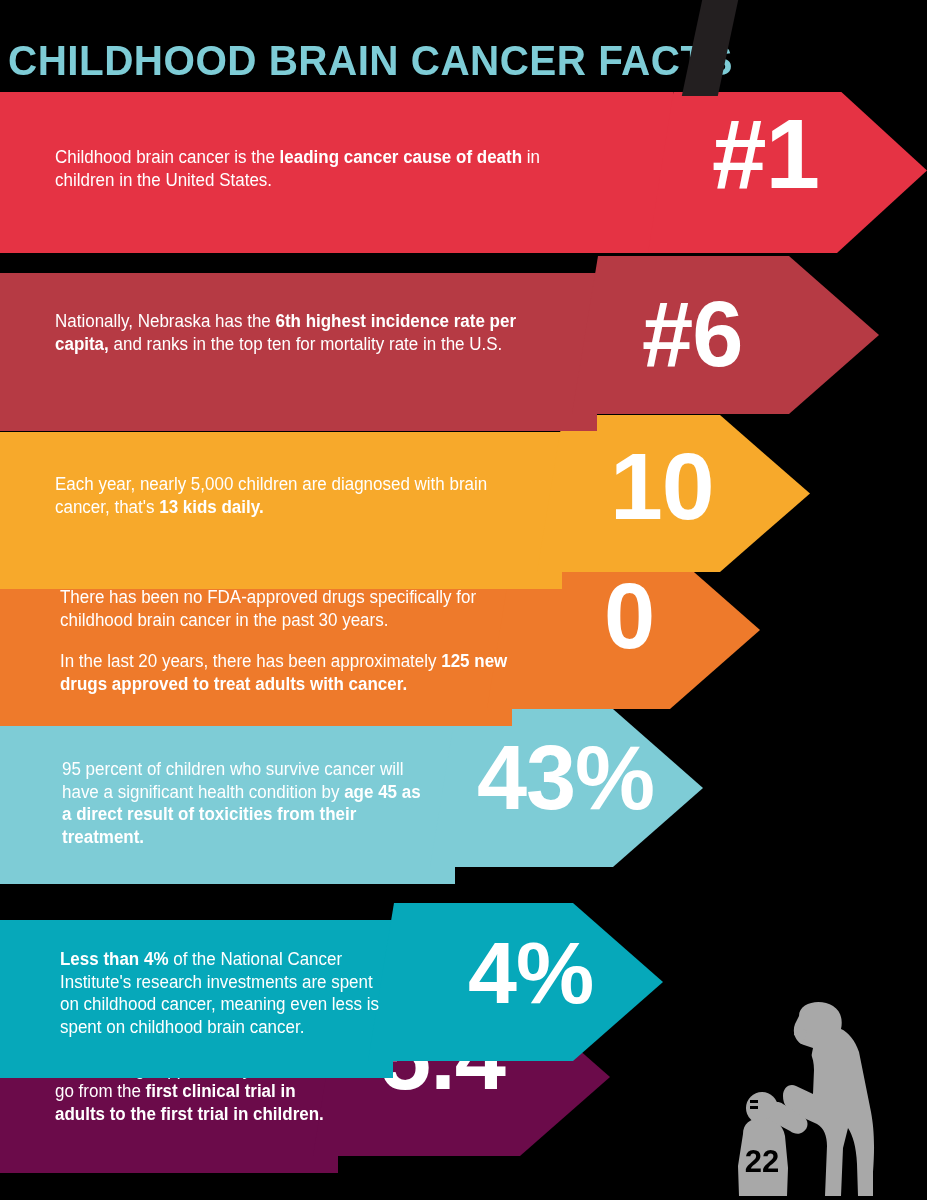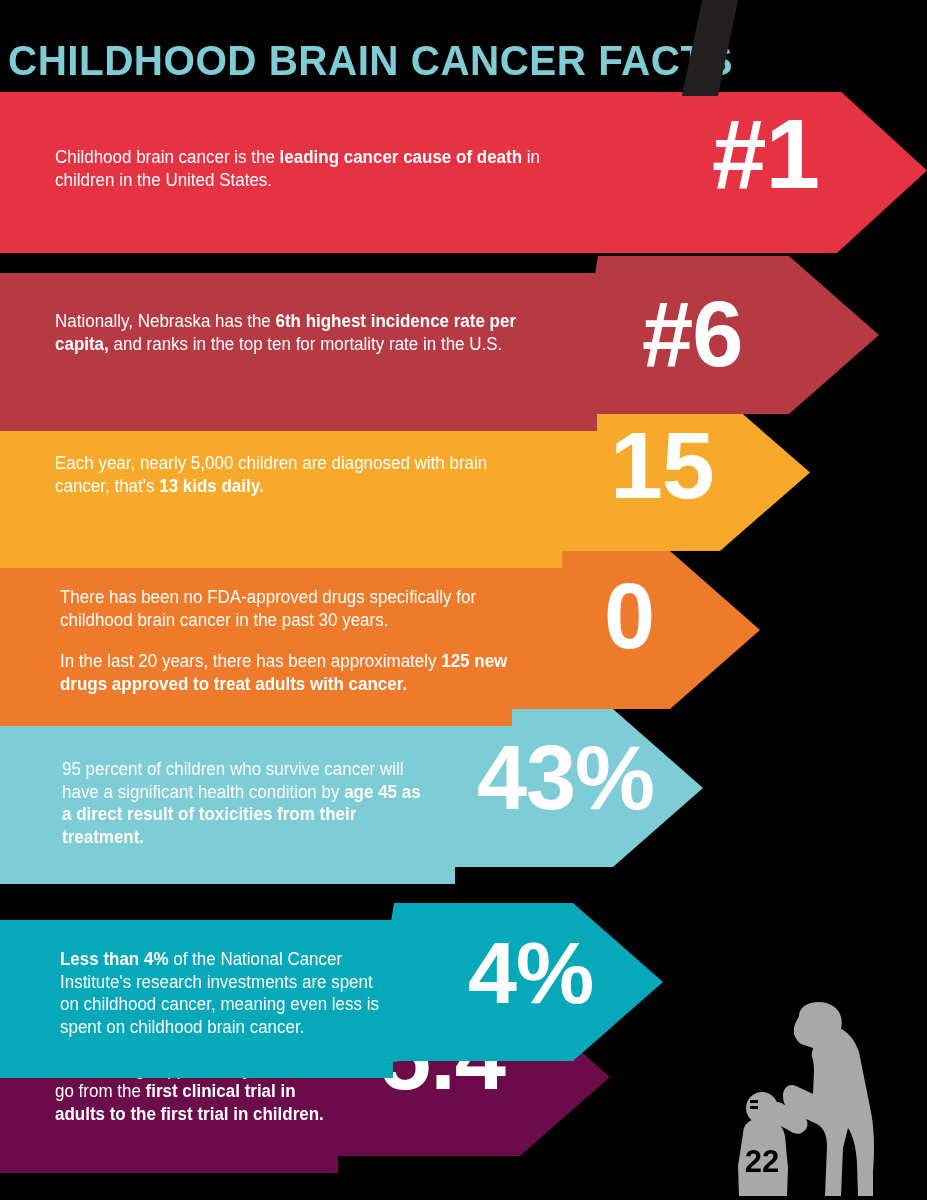--- a/index.html
+++ b/index.html
@@ -88,31 +88,31 @@
         <div class="band-arrow" style="left: 572px; top: -17px; width: 307px; height: 158px;">
           <svg width="307" height="158" viewBox="0 0 307 158" style="display:block">
             <polygon points="26,0 217,0 307,79 217,158 0,158" fill="#B63A44"></polygon>
           </svg>
         </div>
         <div class="band-text" style="left: 55px; top: 37px; width: 525px;">
           <p><span>Nationally, Nebraska has the </span><b>6th highest incidence rate per capita,</b><span> and ranks in the top ten for mortality rate in the U.S.</span></p>
         </div>
         <div class="band-num" style="left: 642px; top: 15px; font-size: 92px;">#6</div>
       </div>
-      <div class="band" style="top: 411px; height: 157px; width: 808px; z-index: 18;">
+      <div class="band" style="top: 432px; height: 157px; width: 808px; z-index: 18;">
         <div class="band-bg" style="width: 562px; background: rgb(247, 169, 43);"></div>
         <div class="band-arrow" style="left: 537px; top: -17px; width: 273px; height: 157px;">
           <svg width="273" height="157" viewBox="0 0 273 157" style="display:block">
             <polygon points="26,0 183,0 273,78.5 183,157 0,157" fill="#F7A92B"></polygon>
           </svg>
         </div>
         <div class="band-text" style="left: 55px; top: 41px; width: 500px;">
           <p><span>Each year, nearly 5,000 children are diagnosed with brain cancer, that's </span><b>13 kids daily.</b></p>
         </div>
-        <div class="band-num" style="left: 610px; top: 7px; font-size: 95px;">15</div>
+        <div class="band-num" style="left: 610px; top: 7px; font-size: 95px;">10</div>
       </div>
       <div class="band" style="top: 568px; height: 158px; width: 927px; z-index: 17; padding-left: 8px;">
         <div class="band-bg" style="width: 512px; background: rgb(238, 122, 43);"></div>
         <div class="band-arrow" style="left: 487px; top: -17px; width: 273px; height: 158px;">
           <svg width="273" height="158" viewBox="0 0 273 158" style="display:block">
             <polygon points="26,0 183,0 273,79 183,158 0,158" fill="#EE7A2B"></polygon>
           </svg>
         </div>
         <div class="band-text" style="left: 60px; top: 18px; width: 470px;">
           <p><span>There has been no FDA-approved drugs specifically for childhood brain cancer in the past 30 years.</span></p>

